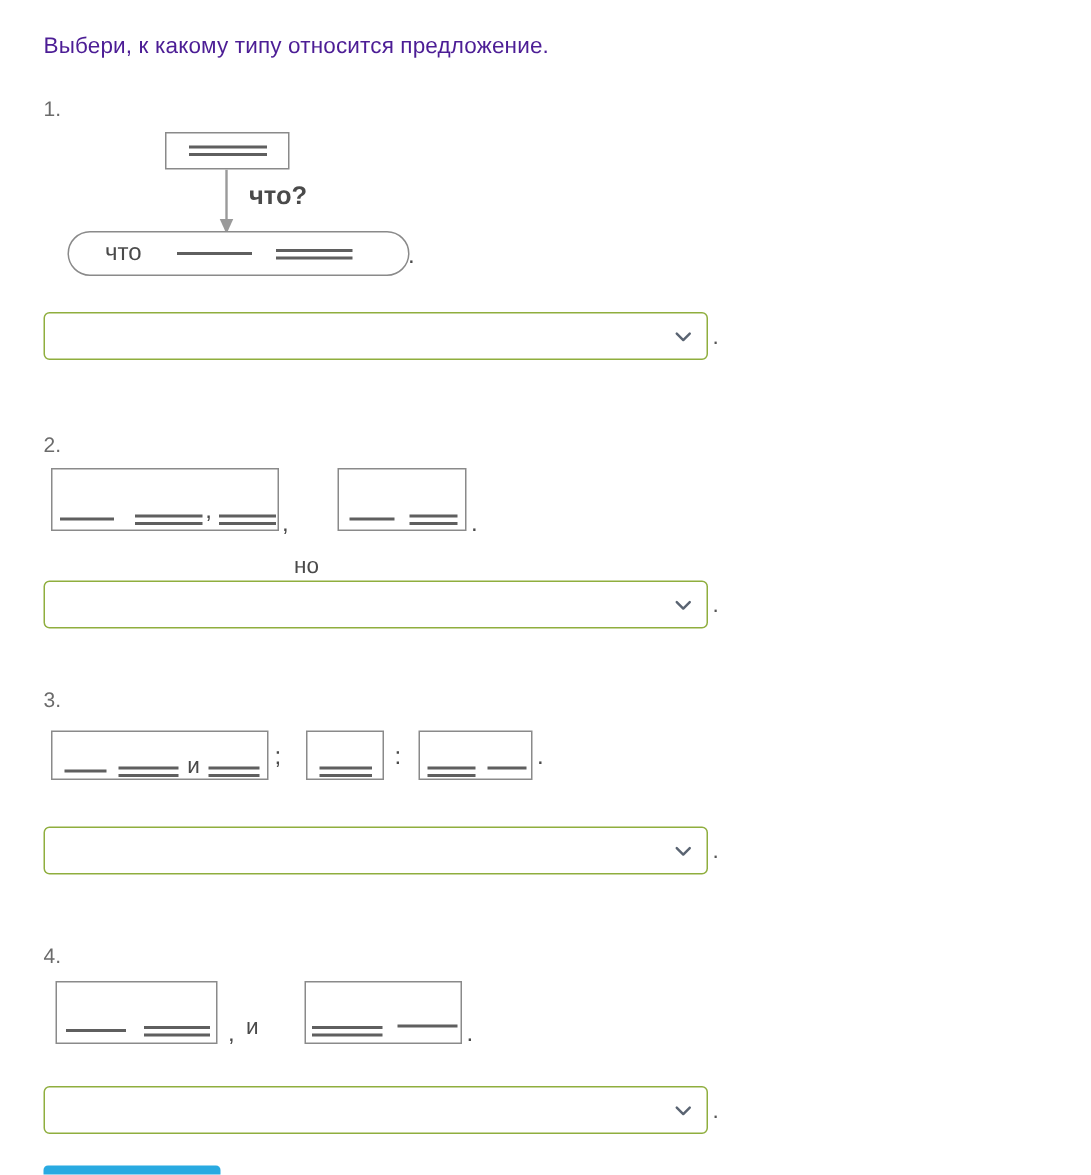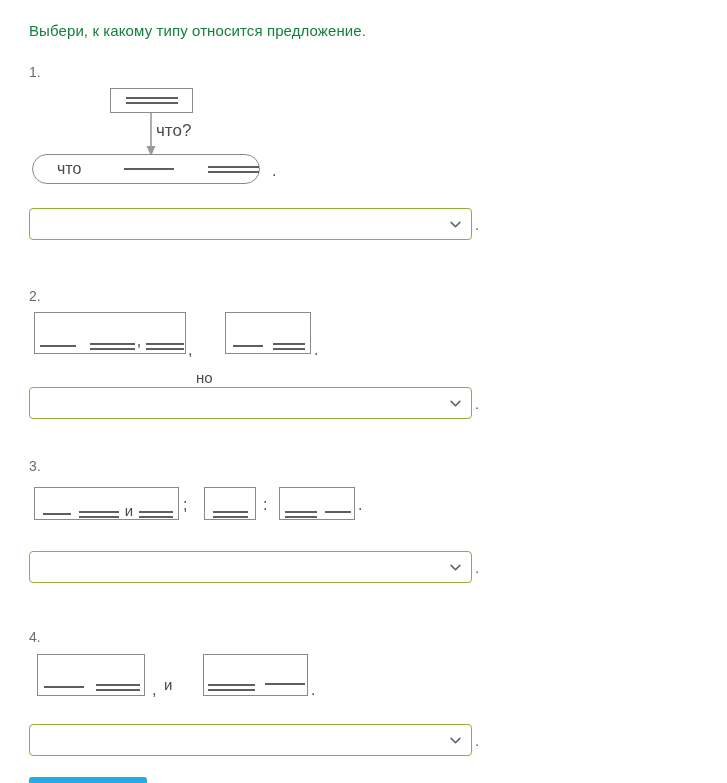--- a/index.html
+++ b/index.html
@@ -12,21 +12,21 @@
   body {
     font-family: "Liberation Sans", sans-serif;
     color: #4a4a4a;
   }
   .page { position: relative; width: 727px; height: 783px; }
 
   .prompt {
     position: absolute;
     left: 29px; top: 22px;
     font-size: 15px;
-    color: #15803d;
+    color: #4c1d95;
     letter-spacing: 0.1px;
   }
 
   .q-num {
     position: absolute;
     font-size: 14px;
     color: #6b6b6b;
   }
 
   
@@ -130,23 +130,23 @@
   <div class="diagram" style="left:0px; top:80px; width:500px; height:115px;">
 
     <div class="box" style="position:absolute; left:110px; top:8px; width:83px; height:25px; align-items:center;">
       <span class="dbl" style="width:52px;"></span>
     </div>
 
     <svg style="position:absolute; left:140px; top:33px;" width="26" height="44">
       <line x1="11" y1="0" x2="11" y2="36" stroke="#9a9a9a" stroke-width="1.6"></line>
       <polygon points="11,43 6.5,33 15.5,33" fill="#9a9a9a"></polygon>
     </svg>
-    <div class="qword" style="position:absolute; left:156px; top:41px;">что?</div>
-
-    <div class="oval" style="position:absolute; left:32px; top:74px; width:228px; height:30px;justify-content:space-between;">
+    <div class="qword" style="position:absolute; left:166px; top:41px;font-weight:bold;">что?</div>
+
+    <div class="oval" style="position:absolute; left:45px; top:74px; width:228px; height:30px;">
       <span class="word" style="margin-left:24px;">что</span>
       <span class="ln" style="width:50px; margin-left:24px;"></span>
       <span class="dbl" style="width:51px; margin-left:16px;"></span>
     </div>
     <div class="word" style="position:absolute; left:272px; top:82px;">.</div>
   </div>
 
   <div class="select-row" style="left:29px; top:208px;">
     <div class="select-box">
       <svg class="chev" viewBox="0 0 12 12">

